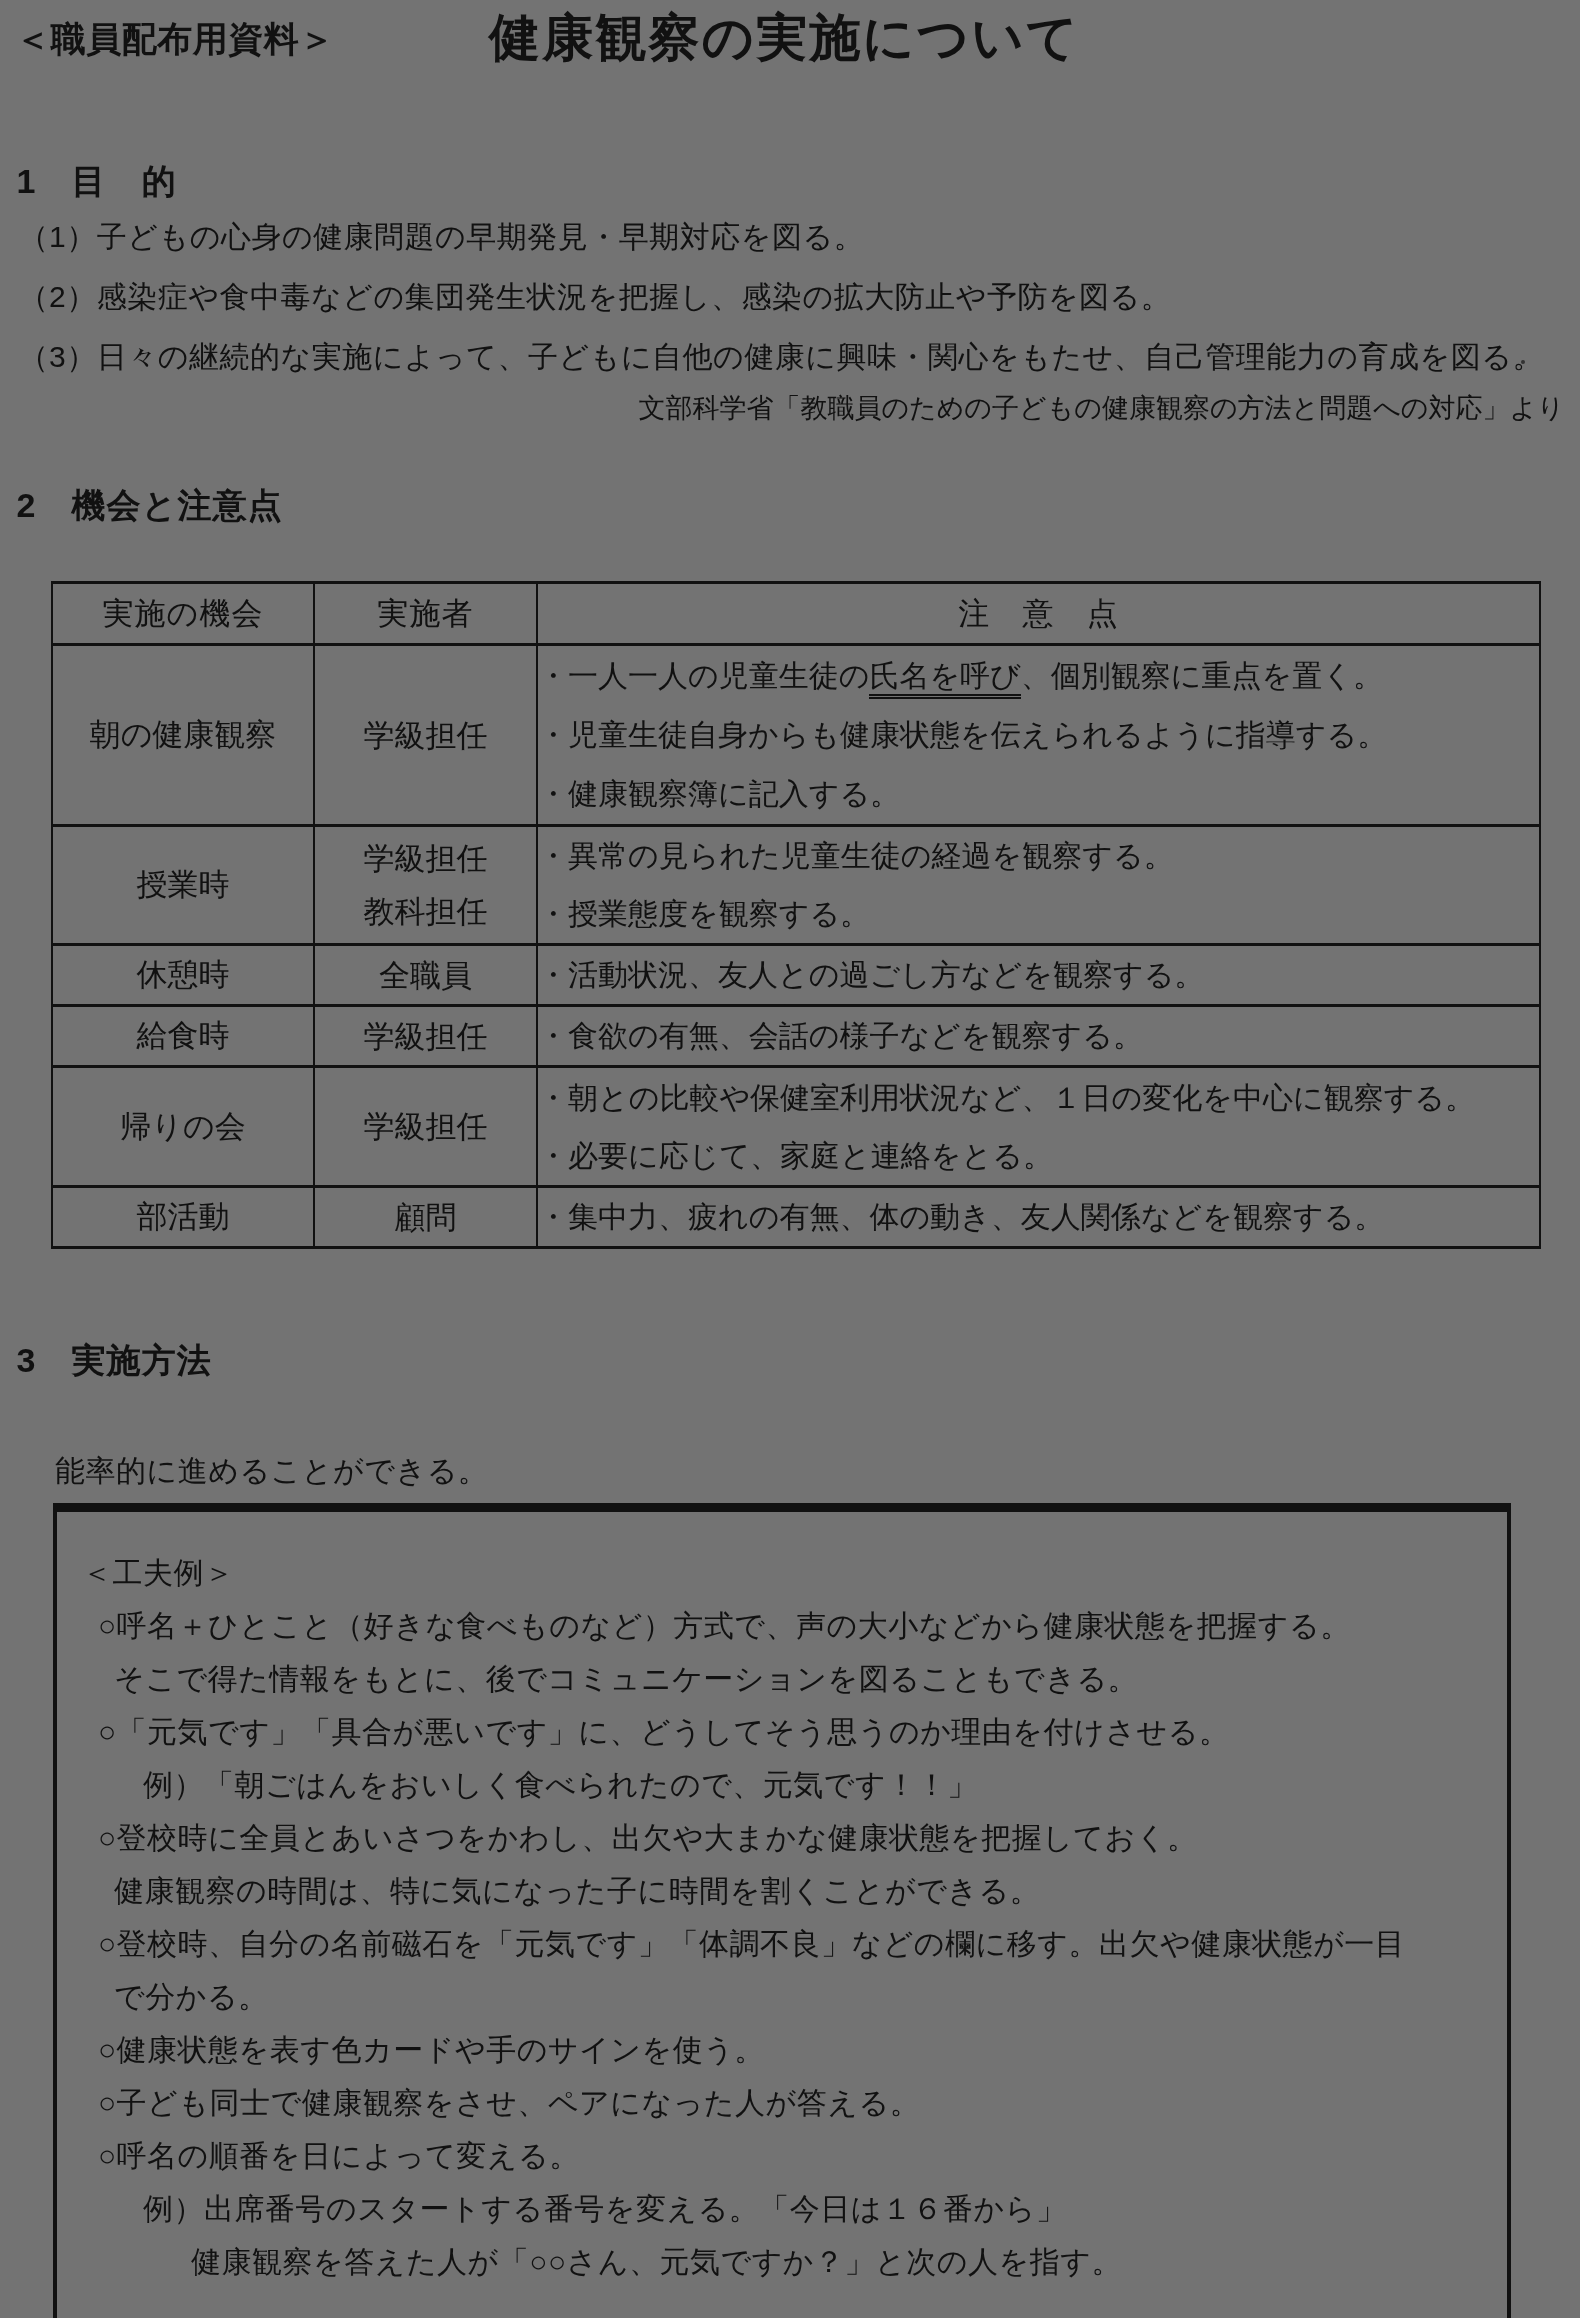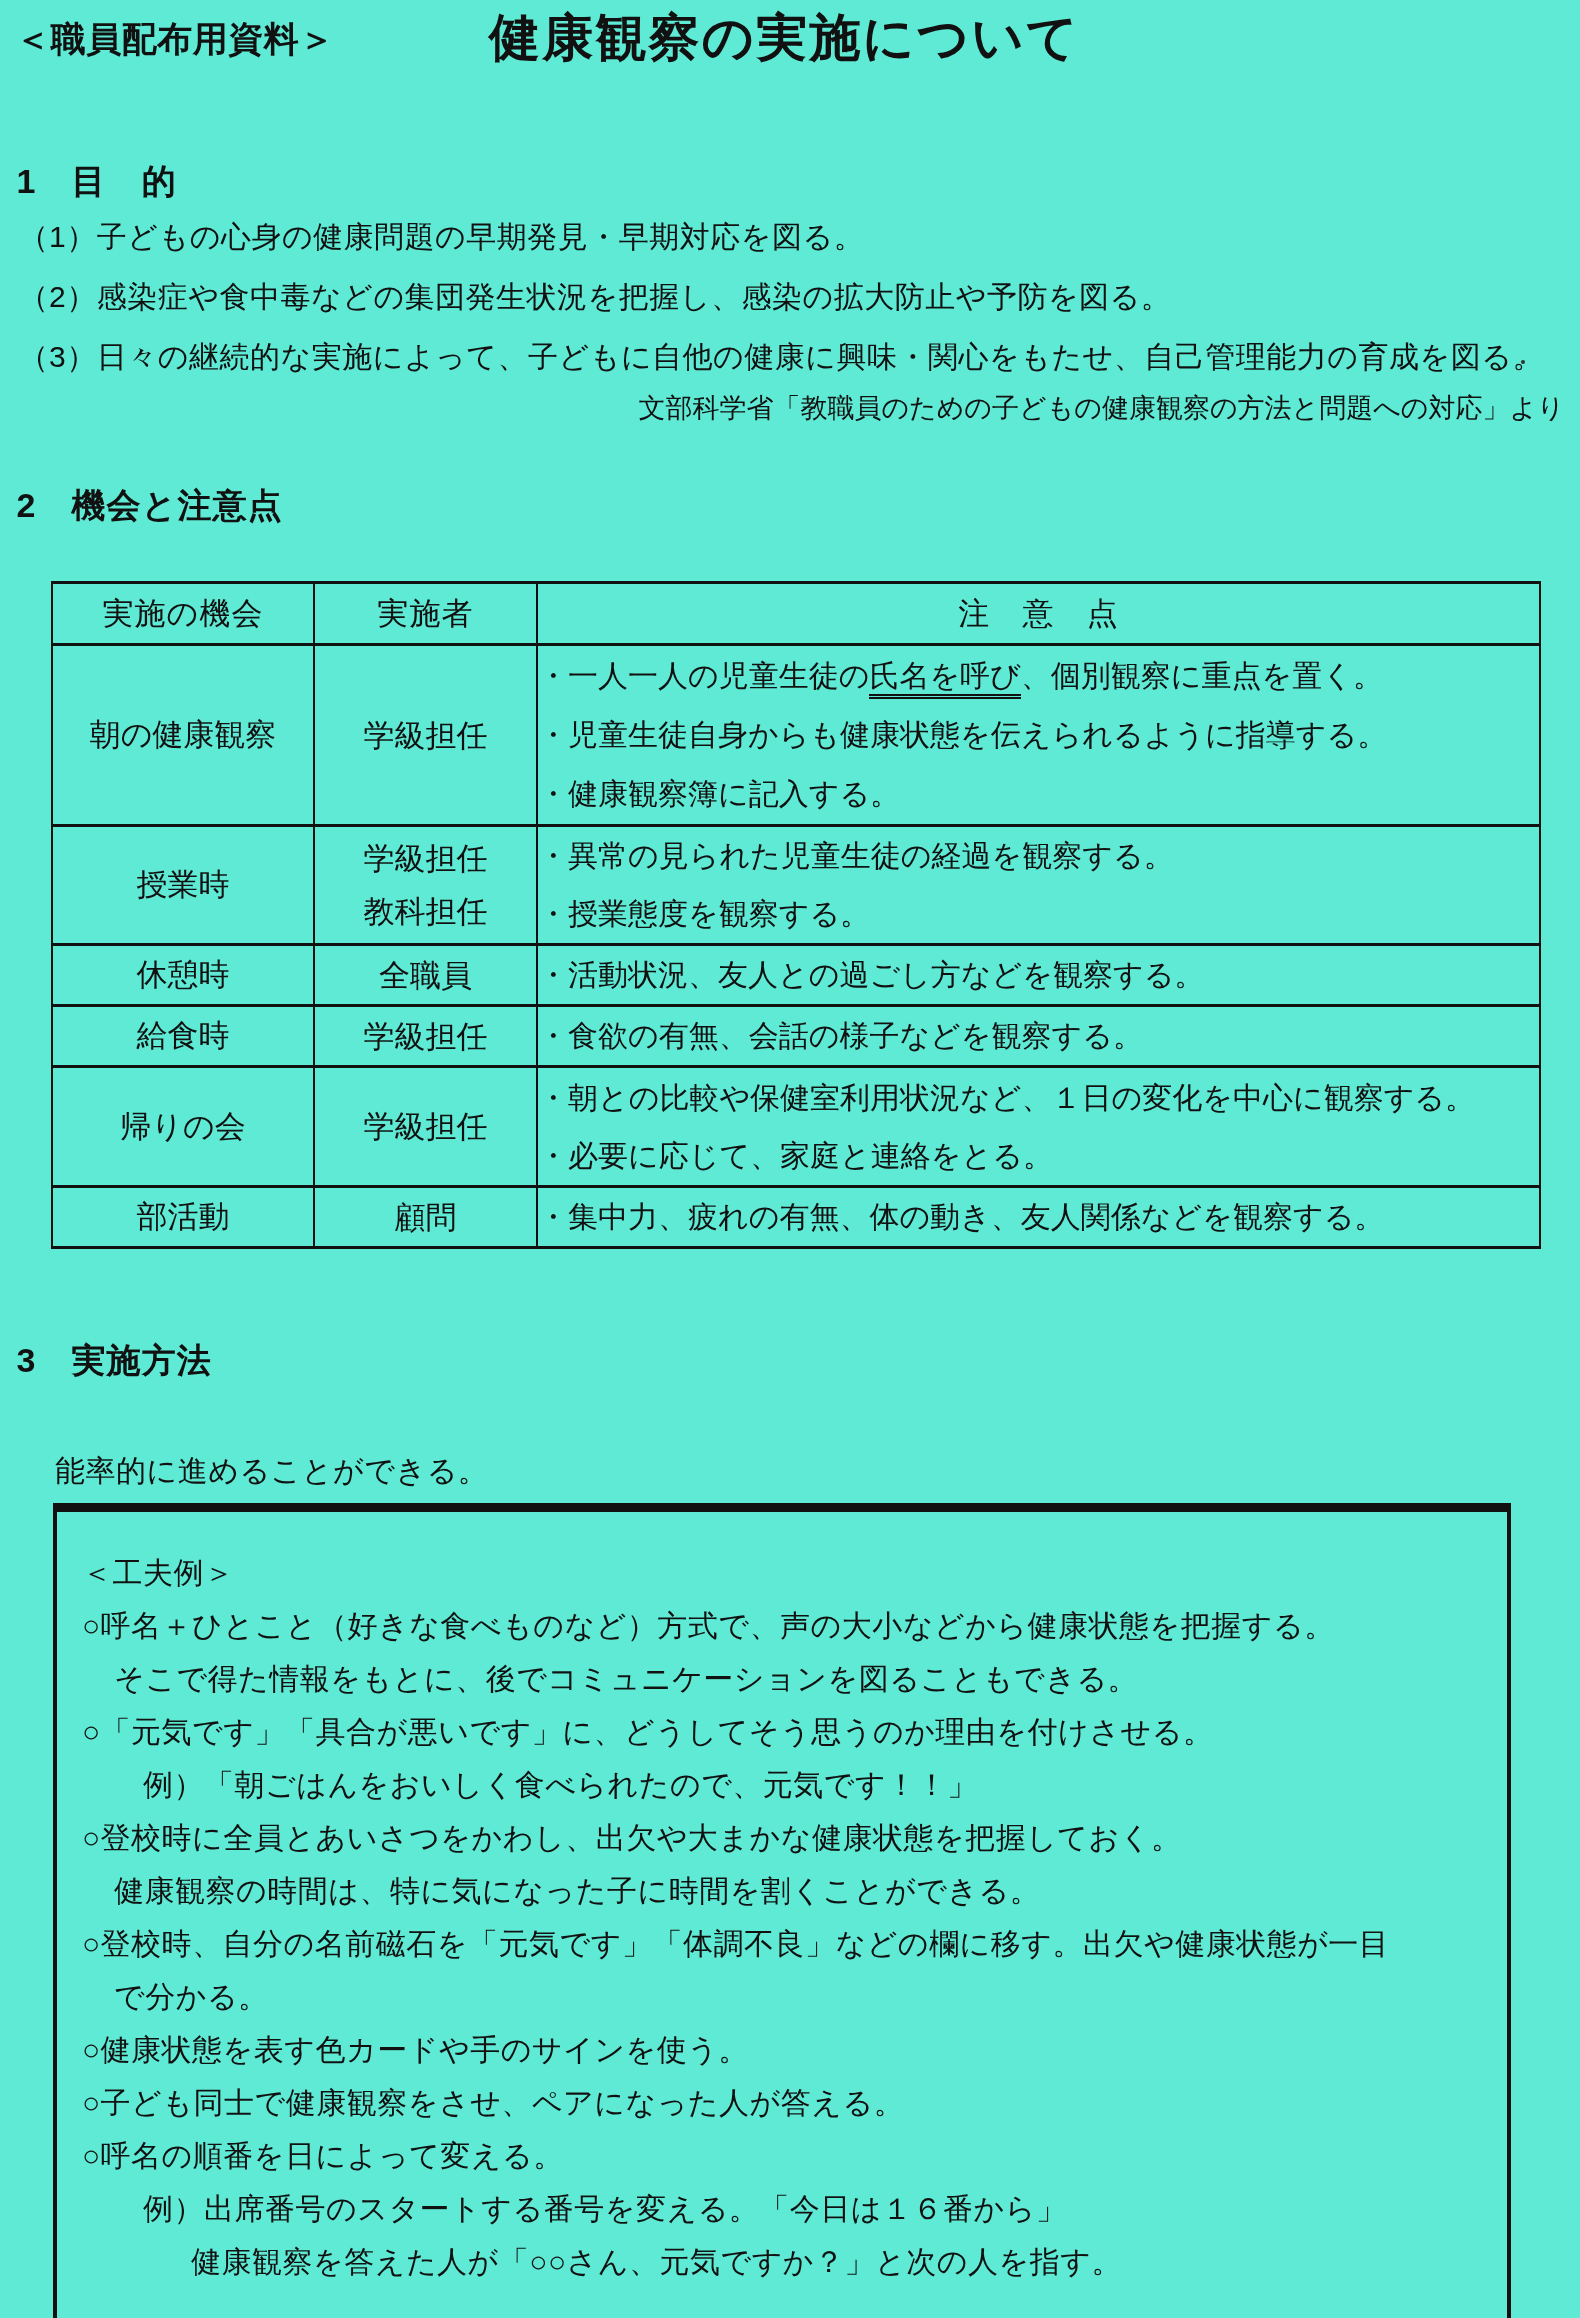--- a/index.html
+++ b/index.html
@@ -1,19 +1,19 @@
 <!DOCTYPE html>
 <html style="font-size:8.7px"><head>
 <meta charset="utf-8">
 <style>
   html,body{margin:0;padding:0;background:#e8e8e8;}
   .page{
     position:relative;
     width:1580px;height:2319px;
-    background:#5eead4;
+    background:#737373;
     color:#111;
     font-family:"Liberation Sans","DejaVu Sans",sans-serif;
     overflow:hidden;
   }
   
   .doc-label{
     position:absolute;left:15.3px;top:16.4px;
     font-size:35px;font-weight:bold;letter-spacing:0.5px;
   }
   .main-title{
@@ -88,21 +88,21 @@
     border:4.4px solid #111;
     border-top-width:9.8px;border-bottom-width:7.6px;
     box-sizing:border-box;
   }
   .idea-inner{position:relative;width:100%;height:100%;padding-top:34px;box-sizing:border-box;}
   .idea-line{
     font-size:30px;letter-spacing:0.5px;white-space:nowrap;
     height:53px;line-height:53px;
   }
   .ind-h{padding-left:25px;}   
-  .ind-0{padding-left:25px;}   
+  .ind-0{padding-left:41px;}   
   .ind-1{padding-left:57px;}  
   .ind-2{padding-left:86px;}  
   .ind-3{padding-left:134px;}  
   
   .dogear{
     position:absolute;right:-4.4px;bottom:-7.6px;
     width:142px;height:126px;
   }
 </style>
 </head>

